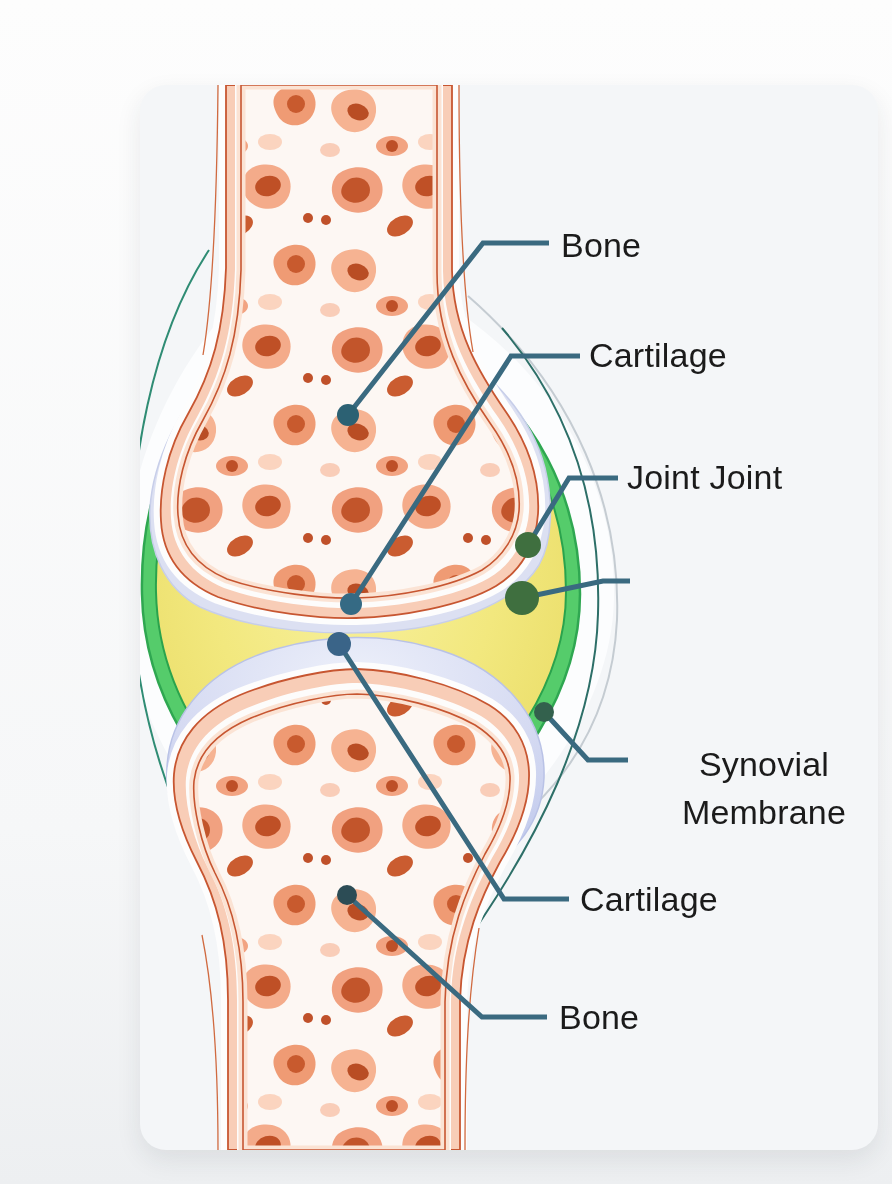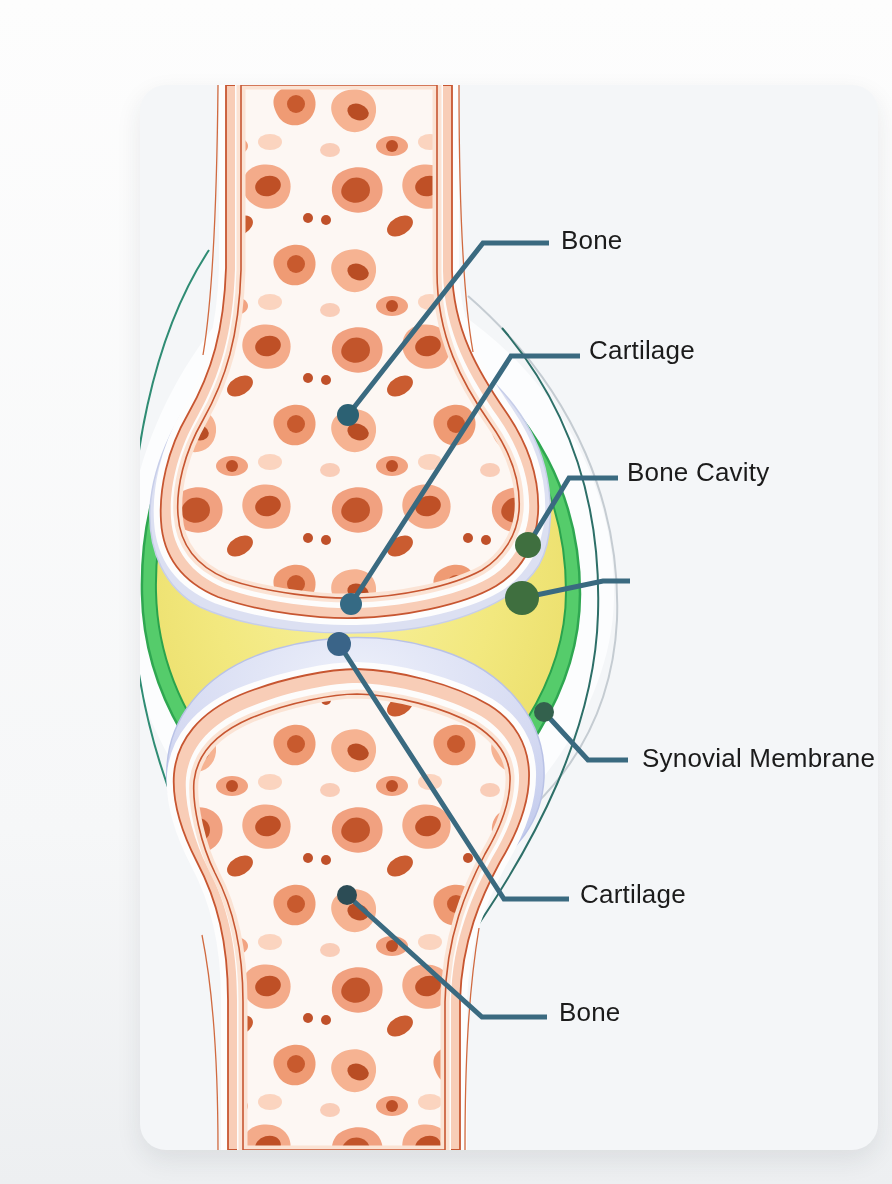--- a/index.html
+++ b/index.html
@@ -9,25 +9,25 @@
     font-family:"Liberation Sans", sans-serif;
   }
   .page{position:absolute;inset:0;width:892px;height:1184px;}
   .card{
     position:absolute;left:140px;top:85px;width:738px;height:1065px;
     background:#f4f6f8;border-radius:26px;
     box-shadow:0 10px 26px rgba(30,40,60,.09);
   }
   svg.art{position:absolute;left:0;top:0;width:892px;height:1184px;pointer-events:none;}
   .lbl{
-    position:absolute;color:#1b1b1b;font-size:26px;line-height:1.22;
+    position:absolute;color:#1b1b1b;font-size:34px;line-height:1.22;
     letter-spacing:.2px;white-space:nowrap;
   }
   .lbl--big{font-size:47px;line-height:1.33;white-space:normal;width:232px;}
-  .lbl--wrap{white-space:normal;width:244px;line-height:1.42;}
+  .lbl--wrap{white-space:normal;width:244px;line-height:1.42;text-align:center;}
   #lbl-bone-upper{left:561px;top:225px;}
   #lbl-cartilage-upper{left:589px;top:335px;}
   #lbl-joint-cavity{left:627px;top:457px;}
   #lbl-synovial-fluid{left:644px;top:549px;}
   #lbl-synovial-membrane{left:642px;top:740px;}
   #lbl-cartilage-lower{left:580px;top:879px;}
   #lbl-bone-lower{left:559px;top:997px;}
 </style>
 </head>
 <body>
@@ -145,17 +145,17 @@
       <circle cx="528" cy="545" r="13" fill="#3f6f3f"></circle>
       <circle cx="522" cy="598" r="17" fill="#3f6f3f"></circle>
       <circle cx="544" cy="712" r="10" fill="#33614d"></circle>
       <circle cx="339" cy="644" r="12" fill="#3a6488"></circle>
       <circle cx="347" cy="895" r="10" fill="#2c4c55"></circle>
     </g>
   </svg>
 
   <div class="lbl" id="lbl-bone-upper">Bone</div>
   <div class="lbl" id="lbl-cartilage-upper">Cartilage</div>
-  <div class="lbl" id="lbl-joint-cavity">Bone Cavity</div>
+  <div class="lbl" id="lbl-joint-cavity">Joint Joint</div>
   <div class="lbl lbl--wrap" id="lbl-synovial-membrane">Synovial Membrane</div>
   <div class="lbl" id="lbl-cartilage-lower">Cartilage</div>
   <div class="lbl" id="lbl-bone-lower">Bone</div>
 </div>
 
 </body></html>

